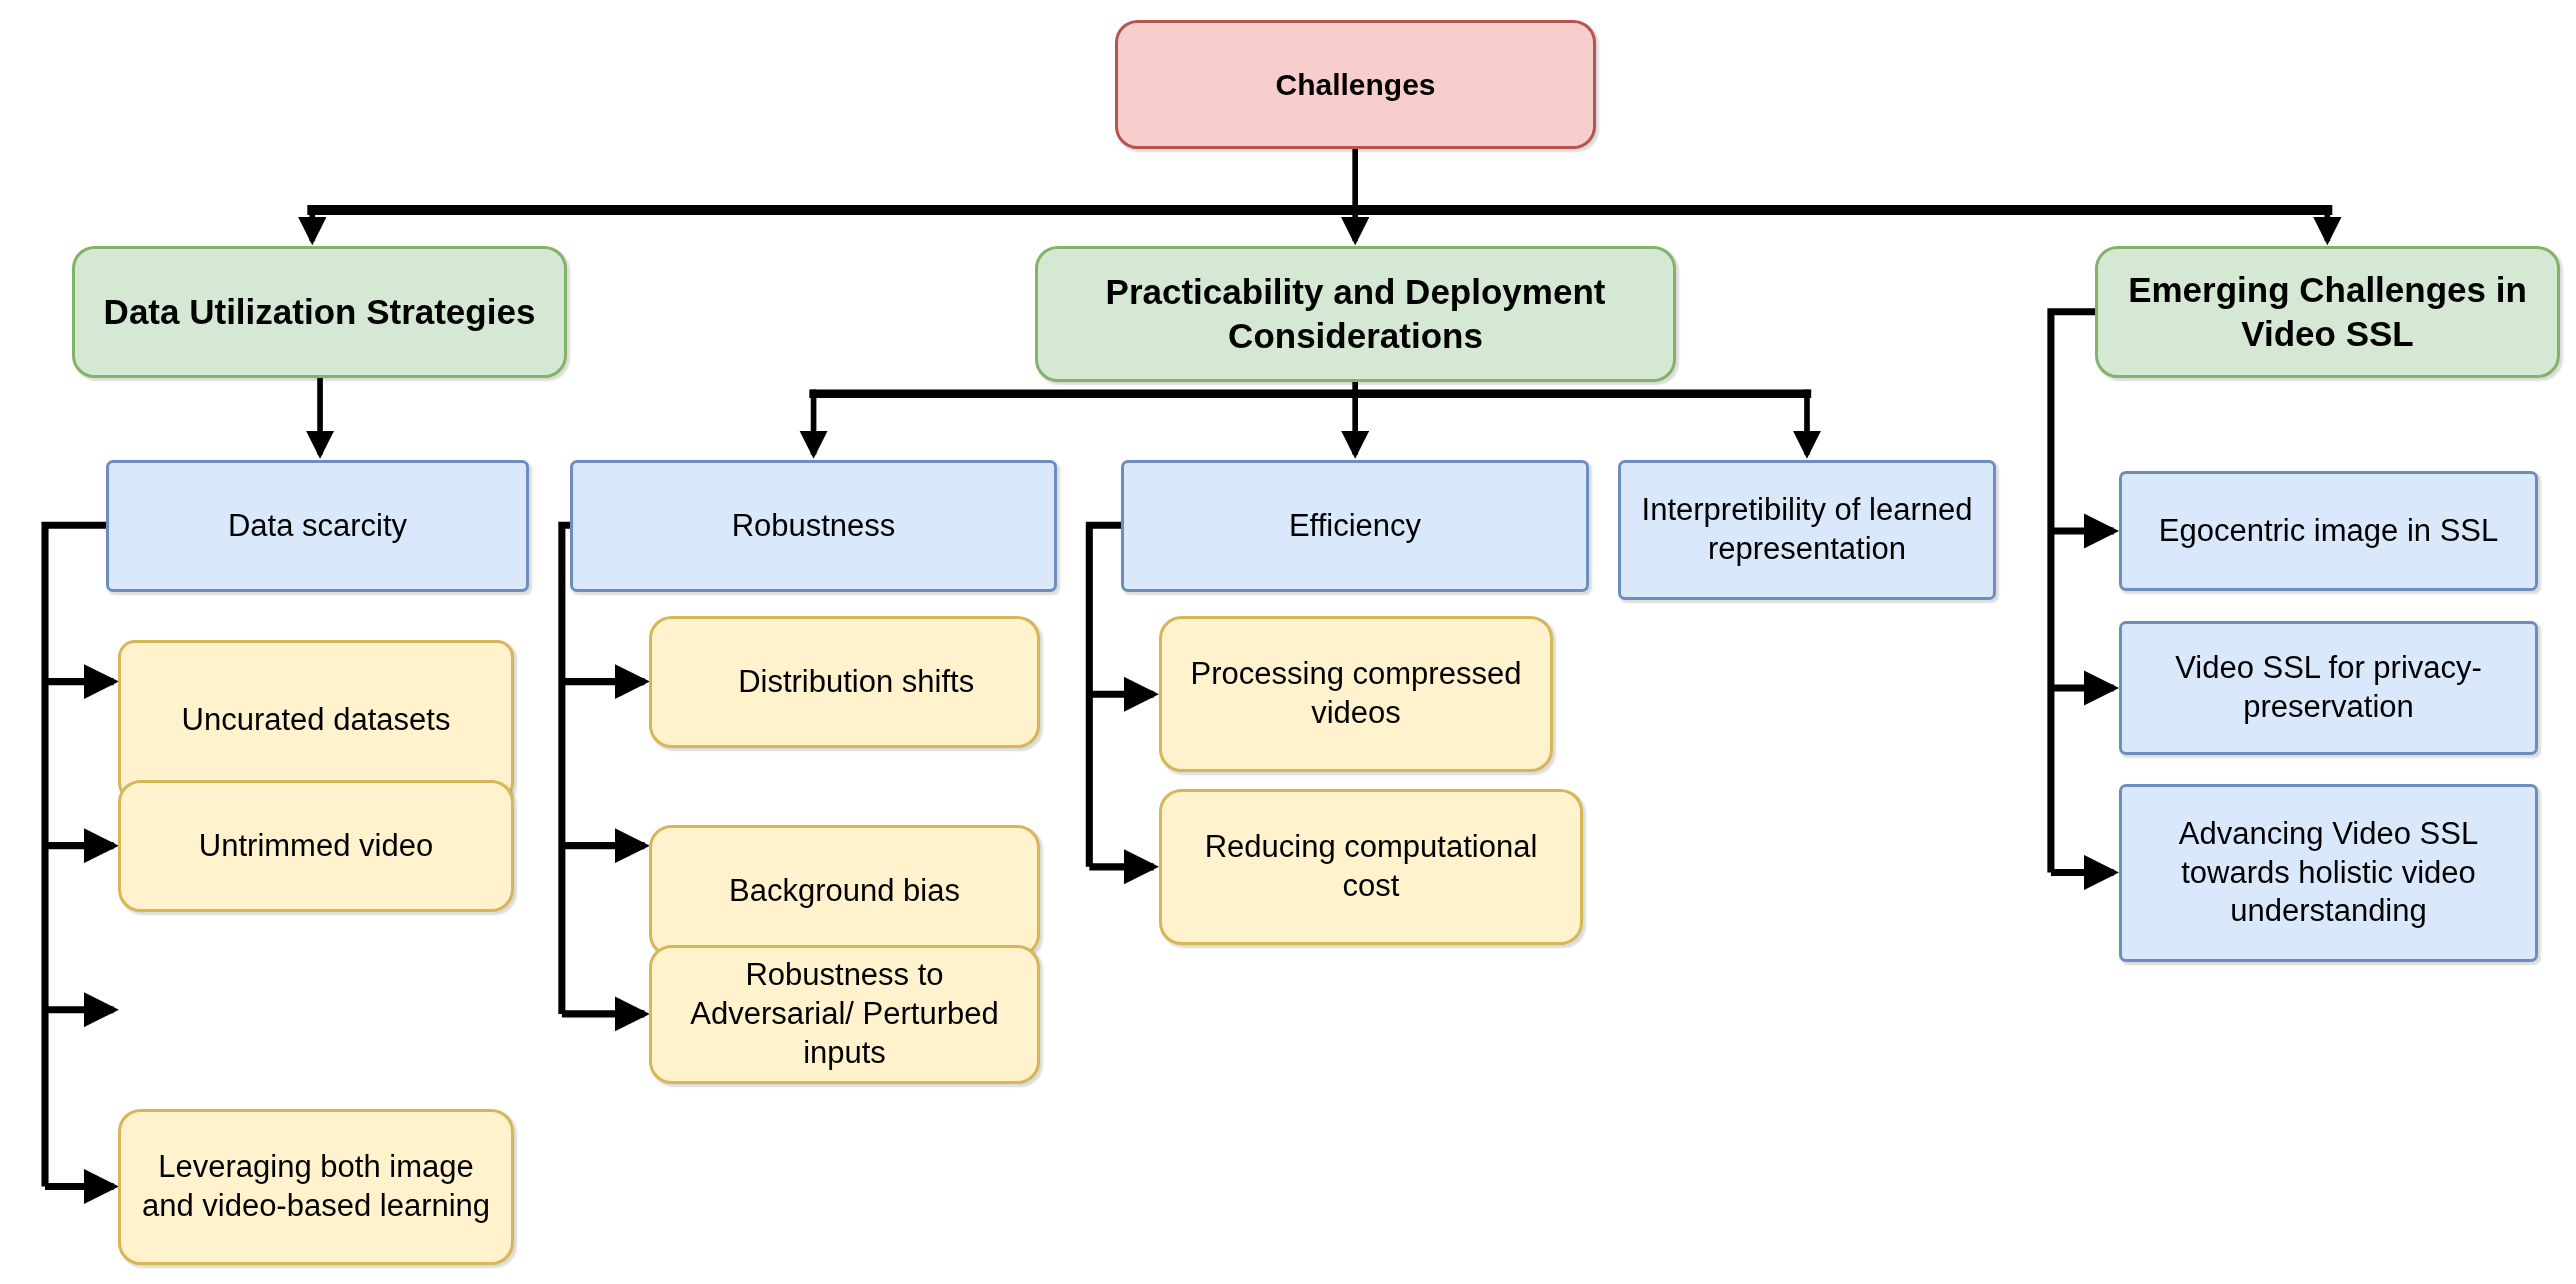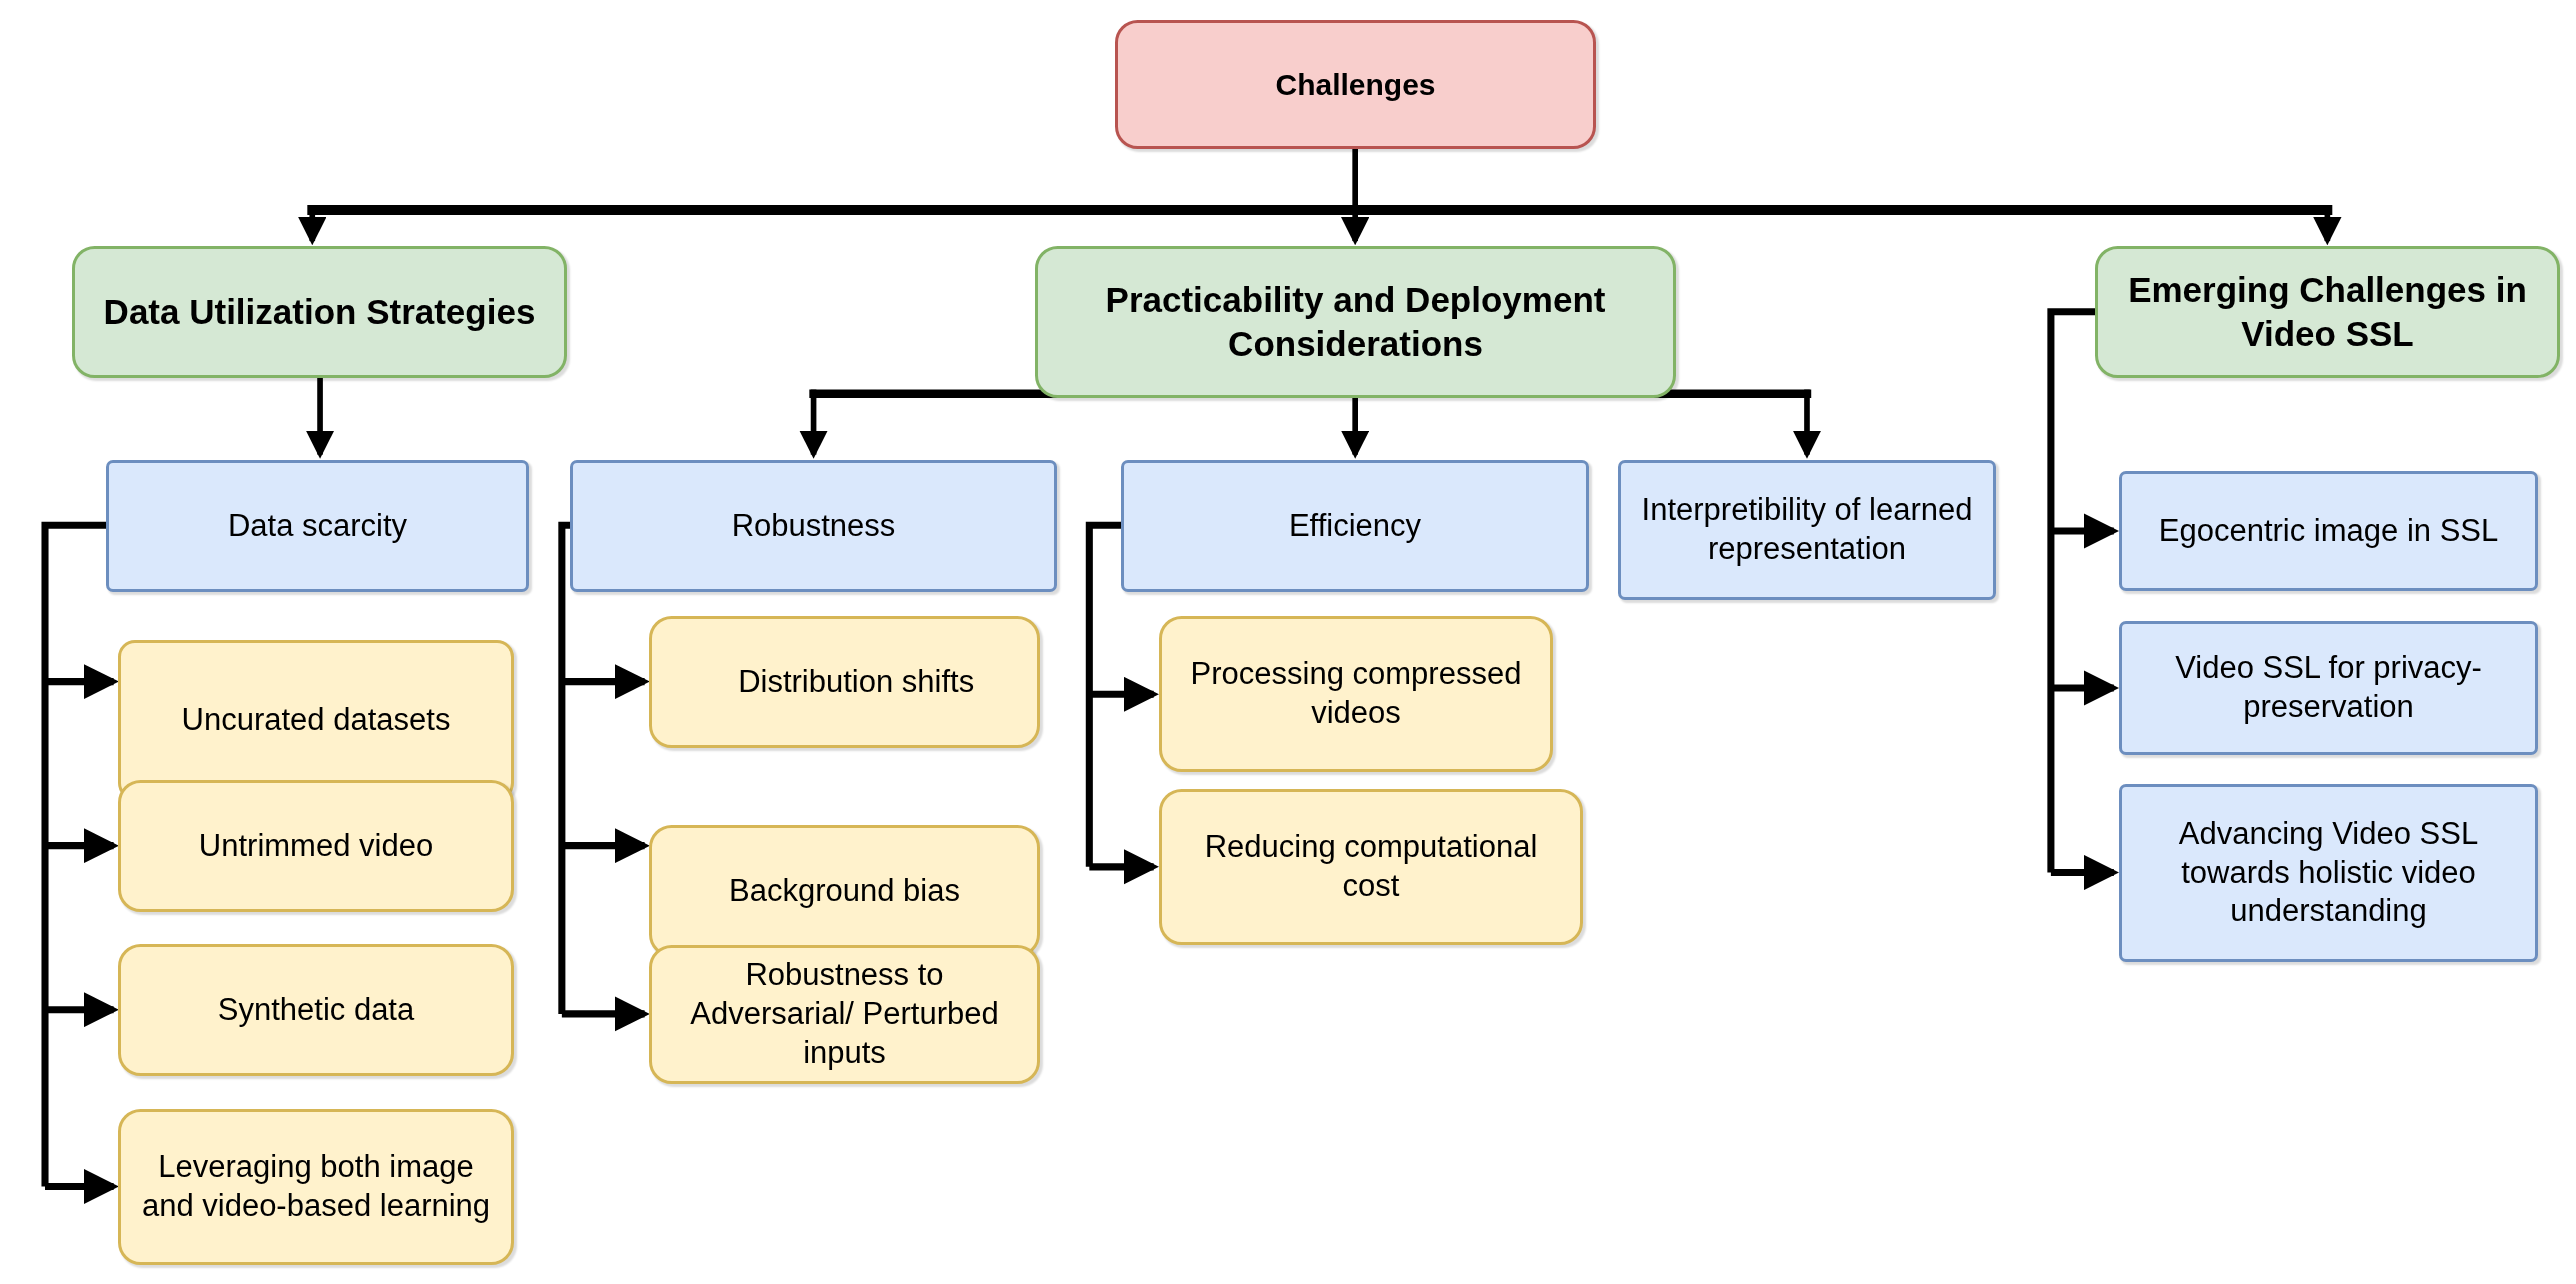--- a/index.html
+++ b/index.html
@@ -69,27 +69,26 @@
 
     <path d="M2965,441 L2900,441 L2900,1234" fill="none" stroke="#000" stroke-width="10"></path>
     <line x1="2900" y1="751" x2="2989" y2="751" stroke="#000" stroke-width="10" marker-end="url(#arrow)"></line>
     <line x1="2900" y1="973" x2="2989" y2="973" stroke="#000" stroke-width="10" marker-end="url(#arrow)"></line>
     <line x1="2900" y1="1234" x2="2989" y2="1234" stroke="#000" stroke-width="10" marker-end="url(#arrow)"></line>
   </svg>
 
   <div class="node root" style="left:1115px;top:20px;width:481px;height:129px;">Challenges</div>
 
   <div class="node branch" style="left:72px;top:246px;width:495px;height:132px;">Data Utilization Strategies</div>
-  <div class="node branch" style="left:1035px;top:246px;width:641px;height:152px;">Practicability and Deployment Considerations</div>
+  <div class="node branch" style="left:1035px;top:246px;width:641px;height:136px;">Practicability and Deployment Considerations</div>
   <div class="node branch" style="left:2095px;top:246px;width:465px;height:132px;">Emerging Challenges in Video SSL</div>
 
   <div class="node topic" style="left:106px;top:460px;width:423px;height:132px;">Data scarcity</div>
   <div class="node leaf" style="left:118px;top:640px;width:396px;height:160px;border-radius:17px;">Uncurated datasets</div>
   <div class="node leaf" style="left:118px;top:780px;width:396px;height:132px;">Untrimmed video</div>
-  <div class="node leaf" style="left:118px;top:944px;width:396px;height:132px;">Synthetic data</div>
   <div class="node leaf" style="left:118px;top:1109px;width:396px;height:156px;">Leveraging both image and video-based learning</div>
 
   <div class="node topic" style="left:570px;top:460px;width:487px;height:132px;">Robustness</div>
   <div class="node leaf" style="left:649px;top:616px;width:391px;height:132px;padding-left:36px;">Distribution shifts</div>
   <div class="node leaf" style="left:649px;top:780px;width:391px;height:132px;margin-top:45px;">Background bias</div>
   <div class="node leaf" style="left:649px;top:945px;width:391px;height:139px;">Robustness to Adversarial/ Perturbed inputs</div>
 
   <div class="node topic" style="left:1121px;top:460px;width:468px;height:132px;">Efficiency</div>
   <div class="node leaf" style="left:1159px;top:616px;width:394px;height:156px;">Processing compressed videos</div>
   <div class="node leaf" style="left:1159px;top:789px;width:424px;height:156px;">Reducing computational cost</div>

